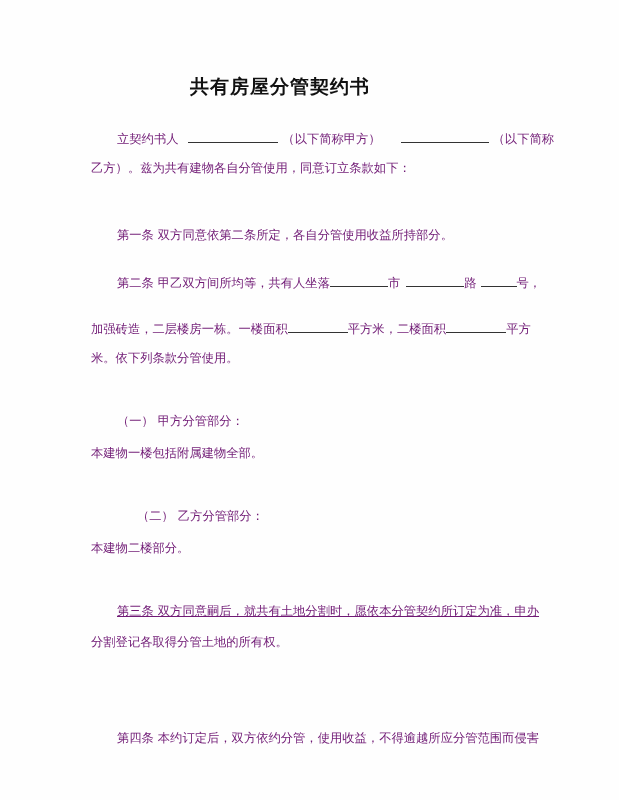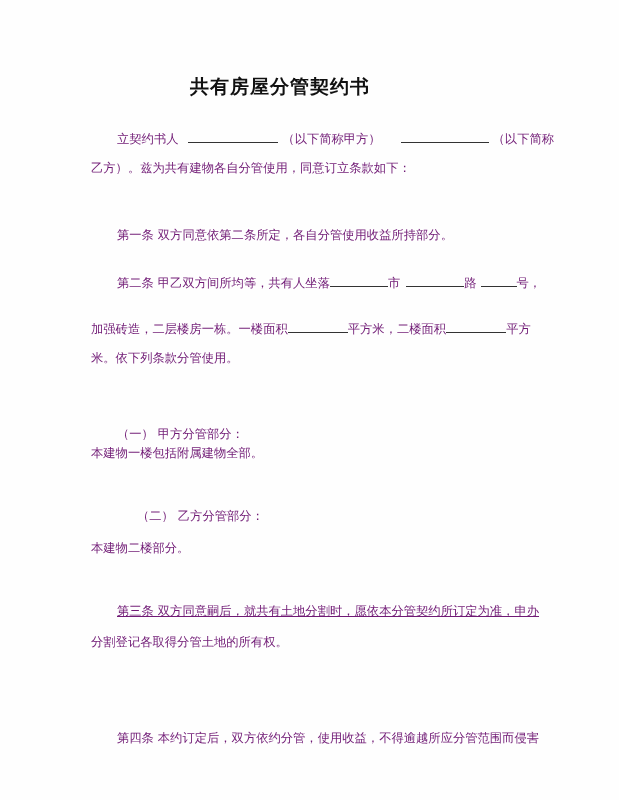--- a/index.html
+++ b/index.html
@@ -38,21 +38,21 @@
   <div class="line" style="left:117px; top:227px;">第一条  双方同意依第二条所定，各自分管使用收益所持部分。</div>
 
   <div class="line" style="left:117px; top:274px;">
     <span>第二条  甲乙双方间所均等，共有人坐落</span><span class="blank" style="width:58px;"></span><span>市</span><span class="blank" style="width:58px; margin-left:6px;"></span><span>路</span><span class="blank" style="width:36px; margin-left:4px;"></span><span>号，</span>
   </div>
   <div class="line" style="left:91px; top:320px;">
     <span>加强砖造，二层楼房一栋。一楼面积</span><span class="blank" style="width:60px;"></span><span>平方米，二楼面积</span><span class="blank" style="width:60px;"></span><span>平方</span>
   </div>
   <div class="line" style="left:91px; top:350px;">米。依下列条款分管使用。</div>
 
-  <div class="line" style="left:117px; top:426px;">（一）  甲方分管部分：</div>
+  <div class="line" style="left:117px; top:413px;">（一）  甲方分管部分：</div>
   <div class="line" style="left:91px; top:445px;">本建物一楼包括附属建物全部。</div>
 
   <div class="line" style="left:117px; top:508px;margin-left:20px;">（二）  乙方分管部分：</div>
   <div class="line" style="left:91px; top:540px;">本建物二楼部分。</div>
 
   <div class="line" style="left:117px; top:603px;text-decoration:underline;">第三条  双方同意嗣后，就共有土地分割时，愿依本分管契约所订定为准，申办</div>
   <div class="line" style="left:91px; top:634px;">分割登记各取得分管土地的所有权。</div>
 
   <div class="line" style="left:117px; top:696px;margin-top:34px;">第四条  本约订定后，双方依约分管，使用收益，不得逾越所应分管范围而侵害</div>
 </div>

